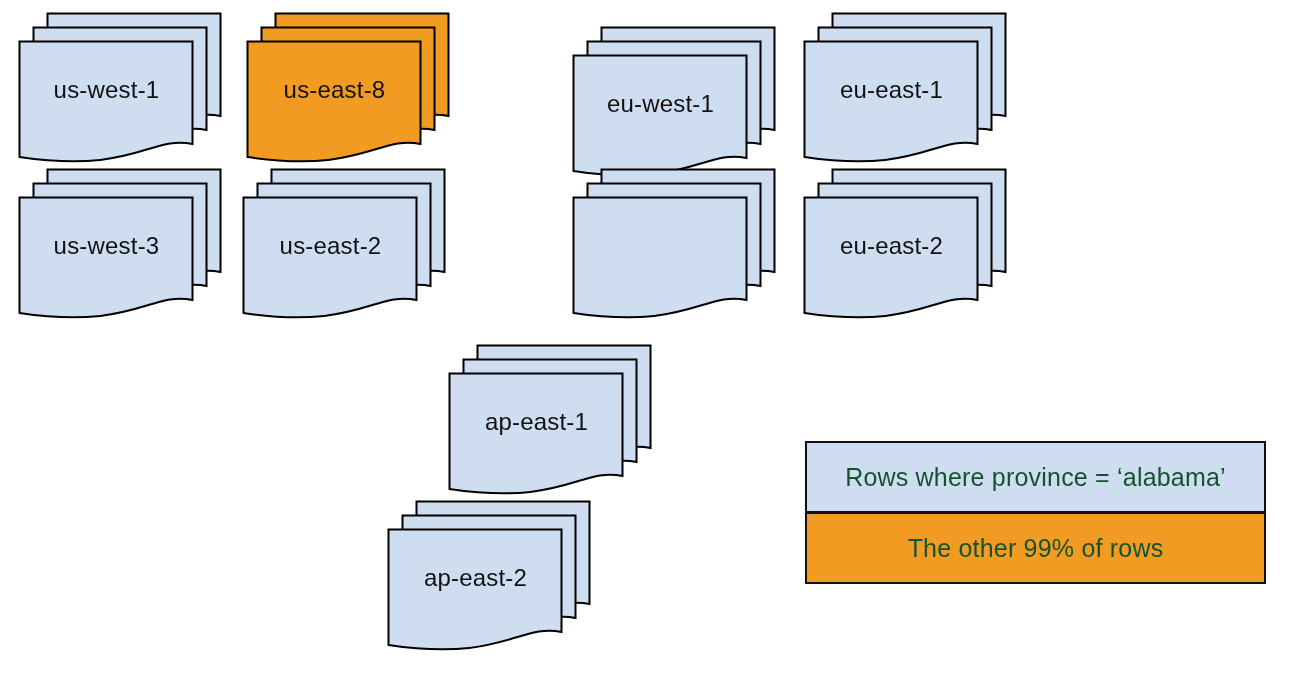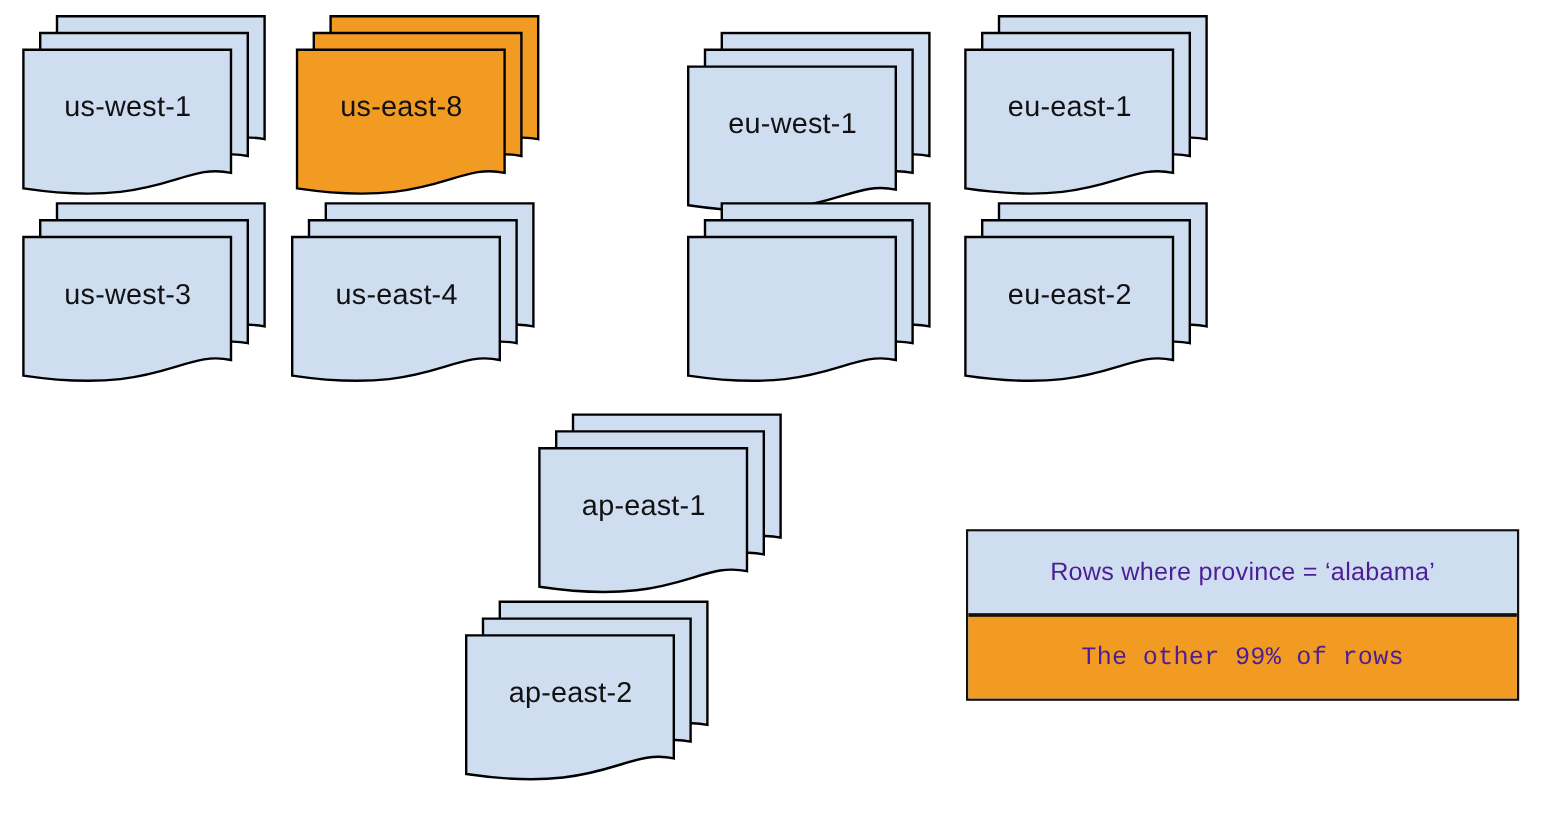--- a/index.html
+++ b/index.html
@@ -53,25 +53,24 @@
     flex-direction: column;
   }
   .legend-row {
     flex: 1;
     display: flex;
     align-items: center;
     justify-content: center;
   }
   .legend-row + .legend-row {
     border-top: 3px solid #111111;
-    font-family: Liberation Mono, monospace;
   }
   .legend-row-label {
-    font-size: 21px;
-    color: #4c1d95;
+    font-size: 25px;
+    color: #14532d;
     letter-spacing: 0.2px;
   }
 </style>
 </head>
 <body>
 
 <div class="canvas">
   <div class="legend">
       <div class="legend-row" style="background: rgb(207, 221, 241);">
     <span class="legend-row-label">Rows where province = ‘alabama’</span>
@@ -119,21 +118,21 @@
       <path transform="translate(0,28)" d="M1.5,1.5 L174.5,1.5 L174.5,104 C133,95 116,134 1.5,117 Z" stroke-width="2" fill="#cfddf1" stroke="#000000"></path>
     </svg>
     <div class="stack-label">us-west-3</div>
   </div>
     <div class="stack" style="left: 242px; top: 168px;">
     <svg viewBox="0 0 204 154" aria-hidden="true">
       <path transform="translate(28,0)" d="M1.5,1.5 L174.5,1.5 L174.5,104 C133,95 116,134 1.5,117 Z" stroke-width="2" fill="#cfddf1" stroke="#000000"></path>
       <path transform="translate(14,14)" d="M1.5,1.5 L174.5,1.5 L174.5,104 C133,95 116,134 1.5,117 Z" stroke-width="2" fill="#cfddf1" stroke="#000000"></path>
       <path transform="translate(0,28)" d="M1.5,1.5 L174.5,1.5 L174.5,104 C133,95 116,134 1.5,117 Z" stroke-width="2" fill="#cfddf1" stroke="#000000"></path>
     </svg>
-    <div class="stack-label">us-east-4</div>
+    <div class="stack-label">us-east-2</div>
   </div>
     <div class="stack" style="left: 572px; top: 168px;">
     <svg viewBox="0 0 204 154" aria-hidden="true">
       <path transform="translate(28,0)" d="M1.5,1.5 L174.5,1.5 L174.5,104 C133,95 116,134 1.5,117 Z" stroke-width="2" fill="#cfddf1" stroke="#000000"></path>
       <path transform="translate(14,14)" d="M1.5,1.5 L174.5,1.5 L174.5,104 C133,95 116,134 1.5,117 Z" stroke-width="2" fill="#cfddf1" stroke="#000000"></path>
       <path transform="translate(0,28)" d="M1.5,1.5 L174.5,1.5 L174.5,104 C133,95 116,134 1.5,117 Z" stroke-width="2" fill="#cfddf1" stroke="#000000"></path>
     </svg>
   </div>
     <div class="stack" style="left: 803px; top: 168px;">
     <svg viewBox="0 0 204 154" aria-hidden="true">

